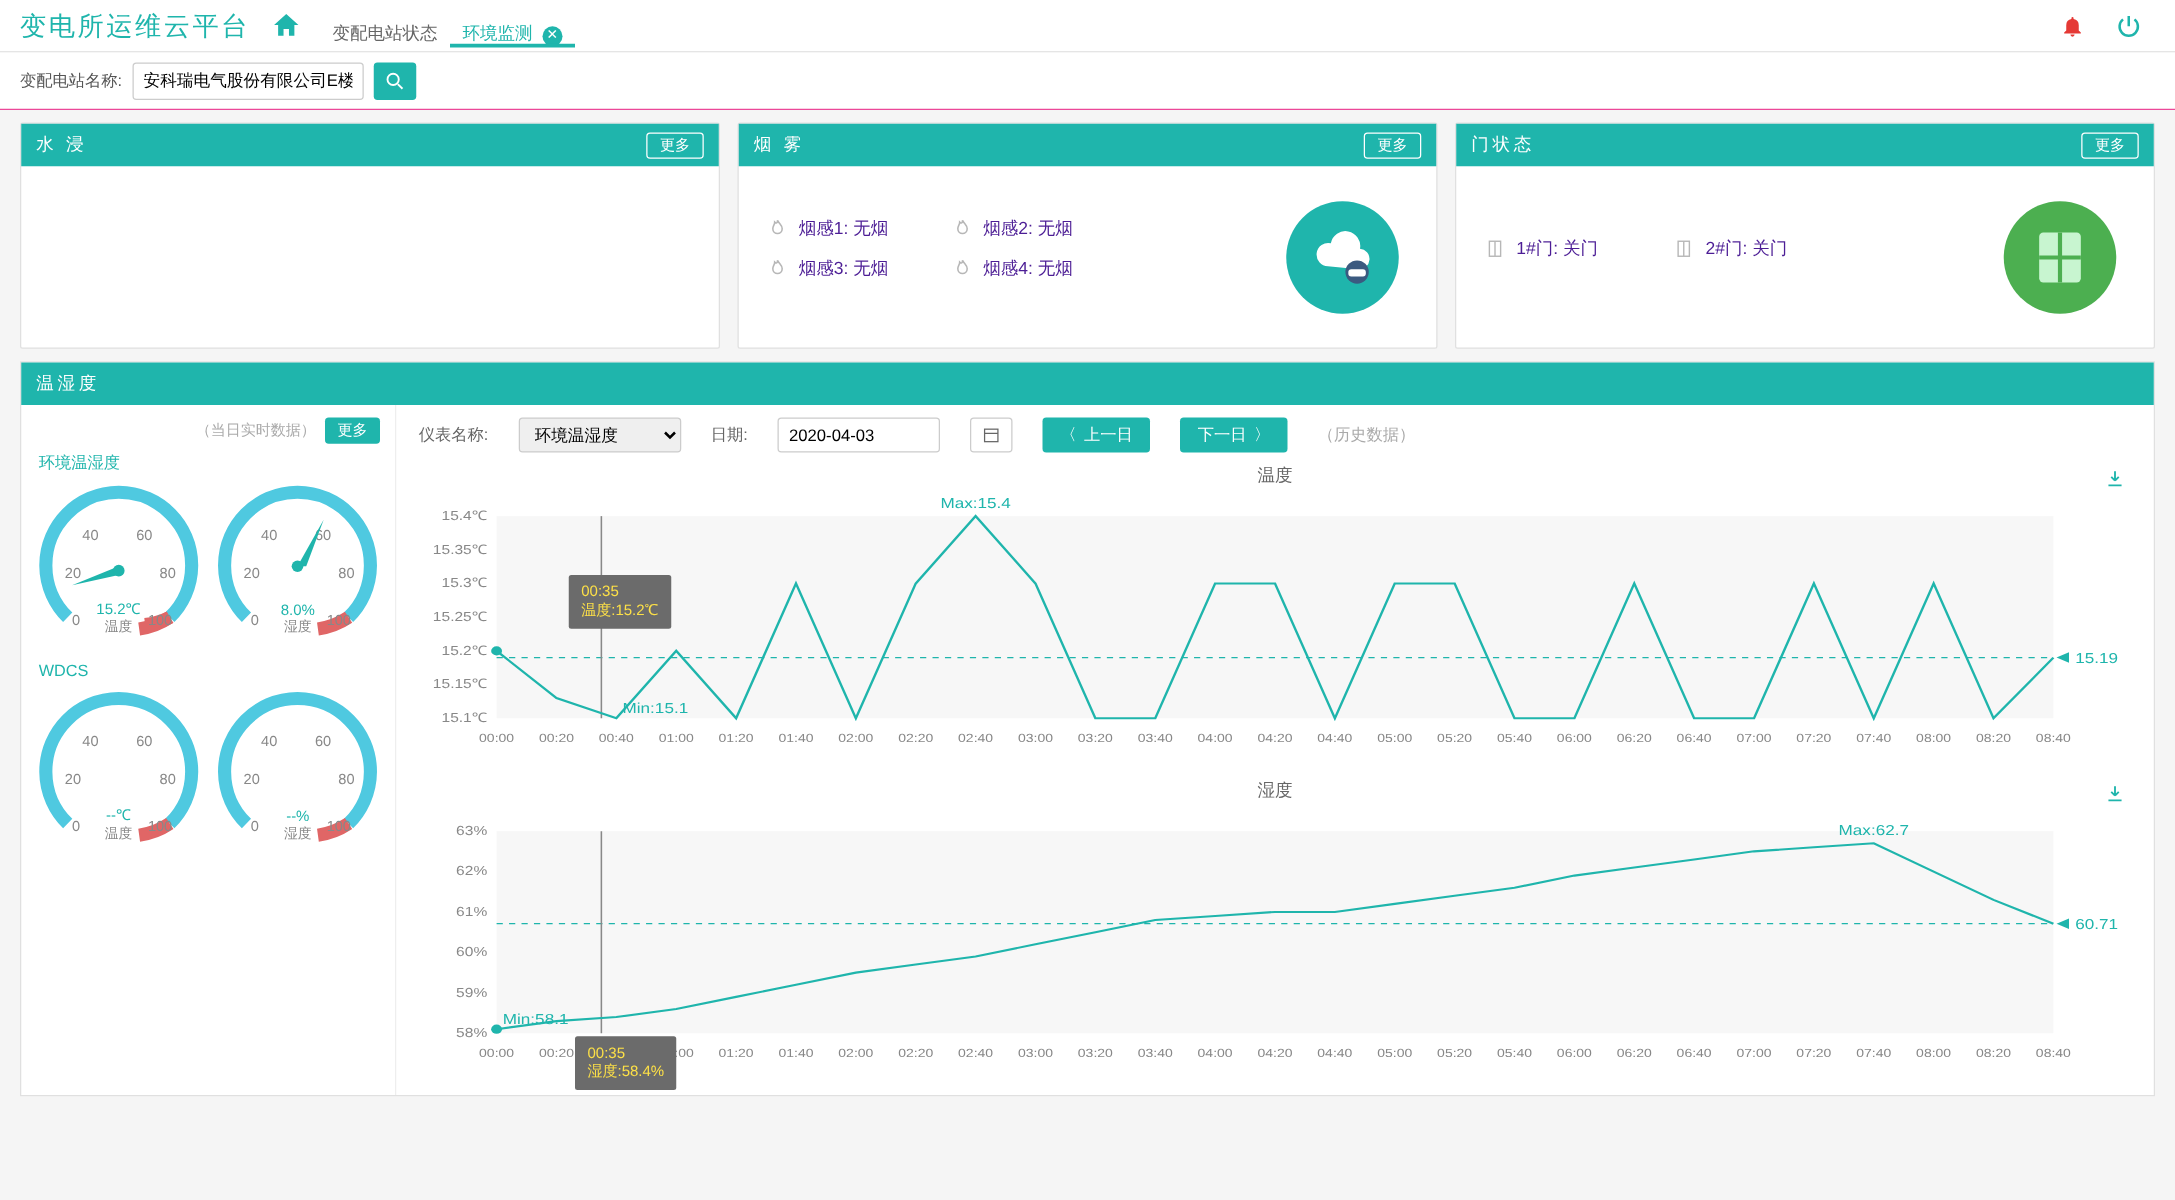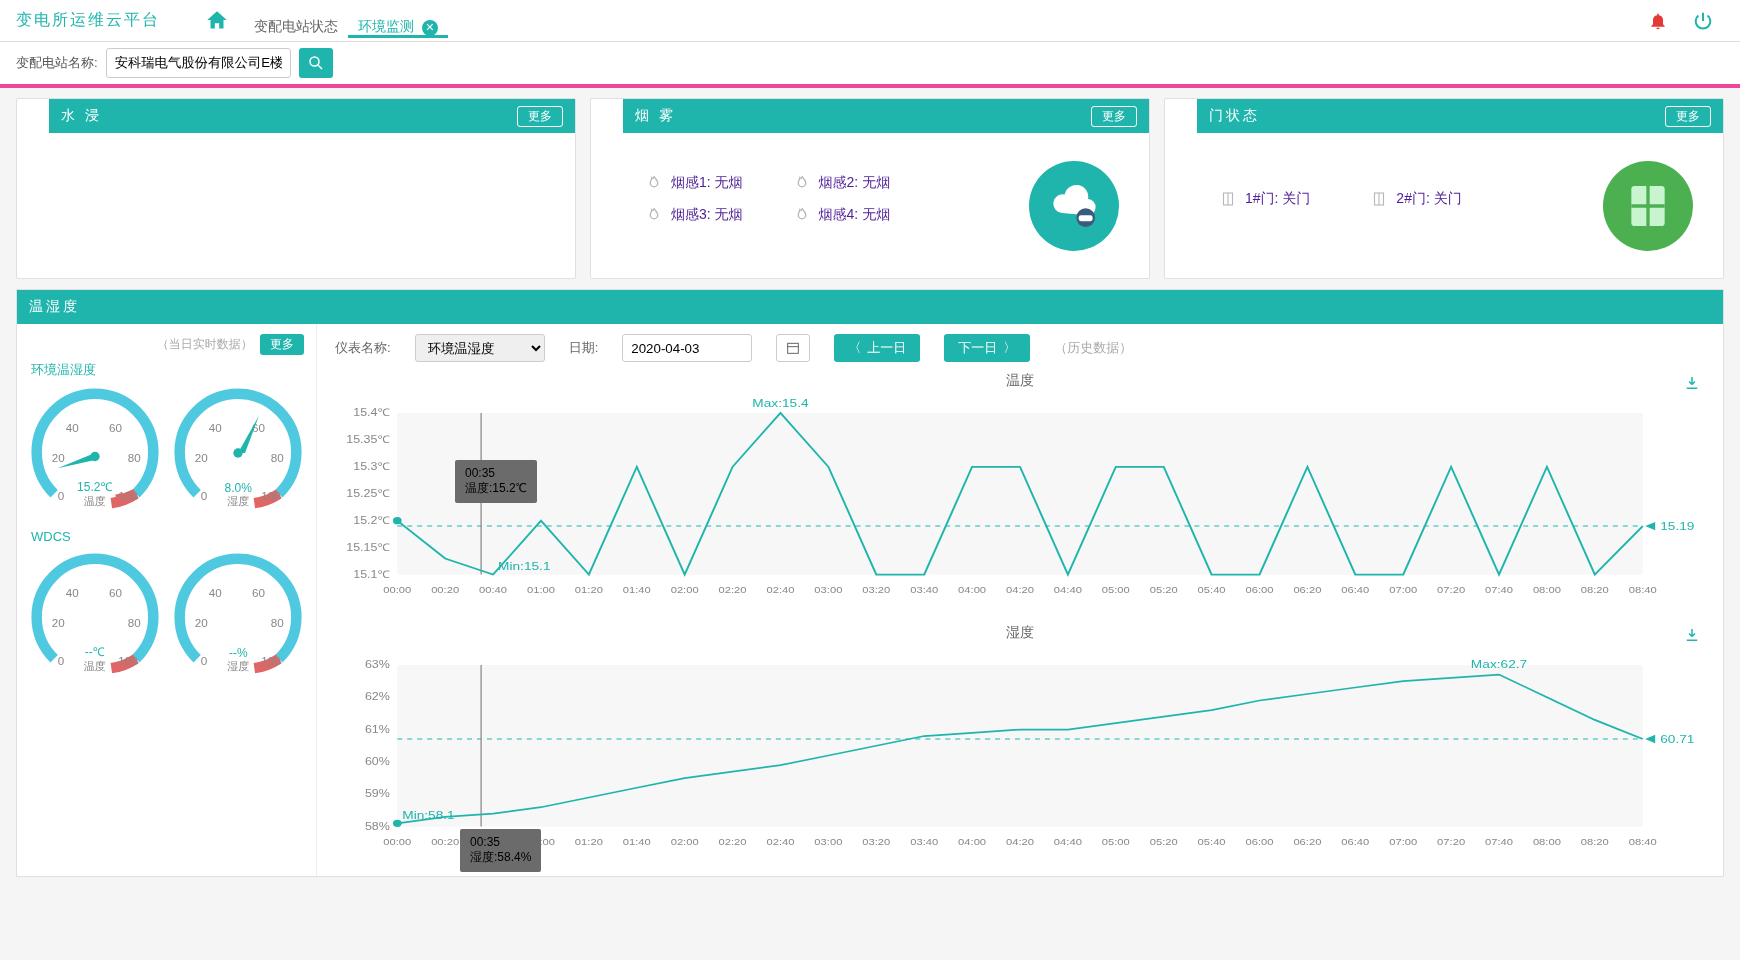--- a/index.html
+++ b/index.html
@@ -1,35 +1,35 @@
 <!DOCTYPE html>
 <html><head>
 <meta charset="utf-8">
 <style>
 * { margin:0; padding:0; box-sizing:border-box; }
 body { font-family: "Microsoft YaHei", Arial, sans-serif; background:#f5f5f5; font-size:13px; color:#333; width:1740px; }
 
 .header { display:flex; align-items:center; height:42px; background:#fff; border-bottom:1px solid #ddd; padding:0 16px; }
-.header .logo { font-size:16px; color:#1fb5ac; font-weight:500; margin-right:44px; letter-spacing:2px;}
+.header .logo { font-size:21px; color:#1fb5ac; font-weight:500; margin-right:16px; letter-spacing:2px;}
 .header .home { width:26px; height:26px; margin-right:14px; cursor:pointer; }
 .header .tab { font-size:14px; color:#666; padding:0 10px; height:32px; line-height:42px; cursor:pointer; position:relative;}
 .header .tab.active { color:#1fb5ac; }
 .header .tab.active::after{content:"";position:absolute;left:0;right:0;bottom:-1px;height:3px;background:#1fb5ac;}
 .header .tab .close{display:inline-block;width:16px;height:16px;border-radius:50%;background:#1fb5ac;color:#fff;line-height:15px;text-align:center;font-size:11px;margin-left:4px;}
 .header .sp { flex:1; }
 .header .bell{width:20px;height:20px;margin-right:24px;cursor:pointer;}
 .header .power{width:22px;height:22px;cursor:pointer;margin-right:10px;}
 
-.search-row{display:flex;align-items:center;background:#fff;height:46px;padding:0 16px;border-bottom:4px solid #ec4899;}
+.search-row{display:flex;align-items:center;background:#fff;height:46px;padding:0 16px;border-bottom:1px solid #ec4899;}
 .search-row .lbl{color:#555;margin-right:8px;}
 .search-row input{height:30px;border:1px solid #ccc;border-radius:3px;padding:0 8px;width:185px;}
 .search-row .btn-search{width:34px;height:30px;background:#1fb5ac;border-radius:3px;margin-left:8px;display:flex;align-items:center;justify-content:center;cursor:pointer;}
 
 .cards-row{display:flex;gap:14px;padding:10px 16px;}
-.card{background:#fff;border:1px solid #e0e0e0;border-radius:2px;flex:1;display:flex;flex-direction:column;padding-left:32px;}
+.card{background:#fff;border:1px solid #e0e0e0;border-radius:2px;flex:1;display:flex;flex-direction:column;}
 .card-header{background:#1fb5ac;color:#fff;height:34px;display:flex;align-items:center;padding:0 12px;font-size:14px;letter-spacing:3px;}
 .card-header .more{margin-left:auto;border:1px solid #fff;border-radius:3px;font-size:12px;padding:1px 10px;cursor:pointer;letter-spacing:0;}
 .card-body{flex:1;padding:20px 22px;display:flex;align-items:center;position:relative;min-height:145px;}
 .kv{display:flex;align-items:center;color:#4c1d95;font-size:14px;margin-bottom:14px;}
 .kv .ico{width:18px;height:18px;margin-right:8px;opacity:.6;}
 .card-body .icon-big{position:absolute;right:30px;top:50%;transform:translateY(-50%);width:90px;height:90px;border-radius:50%;}
 
 .section{margin:0 16px 16px;border:1px solid #e0e0e0;background:#fff;}
 .section-header{background:#1fb5ac;color:#fff;height:34px;display:flex;align-items:center;padding:0 12px;font-size:14px;letter-spacing:3px;}
 .section-body{display:flex;}
@@ -50,21 +50,21 @@
 .chart-controls input{width:130px;}
 .cal-btn{width:34px;height:28px;border:1px solid #ccc;border-radius:3px;display:flex;align-items:center;justify-content:center;cursor:pointer;}
 .nav-btn{height:28px;background:#1fb5ac;color:#fff;border-radius:3px;padding:0 14px;display:flex;align-items:center;cursor:pointer;gap:6px;}
 .chart-controls .hist{color:#aaa;}
 .chart-title{text-align:center;color:#666;font-size:14px;margin-bottom:-6px;}
 .chart-wrap{position:relative;height:210px;margin-top:10px;}
 .chart-wrap svg{width:100%;height:100%;}
 .download-ico{position:absolute;right:4px;top:2px;cursor:pointer;}
 .y-tick{font-size:10px;fill:#888;}
 .x-tick{font-size:9px;fill:#888;}
-.tooltip{position:absolute;background:#6b6b6b;color:#000000;font-size:12px;padding:6px 10px;border-radius:2px;white-space:nowrap;}
+.tooltip{position:absolute;background:#6b6b6b;color:#fde047;font-size:12px;padding:6px 10px;border-radius:2px;white-space:nowrap;}
 .anno{font-size:11px;fill:#1fb5ac;}
 .end-label{font-size:11px;fill:#1fb5ac;}
 .grid-rect{fill:#f7f7f7;}
 </style>
 </head>
 <body>
 
 <div class="header">
   <div class="logo">变电所运维云平台</div>
   <svg class="home" viewBox="0 0 24 24">

